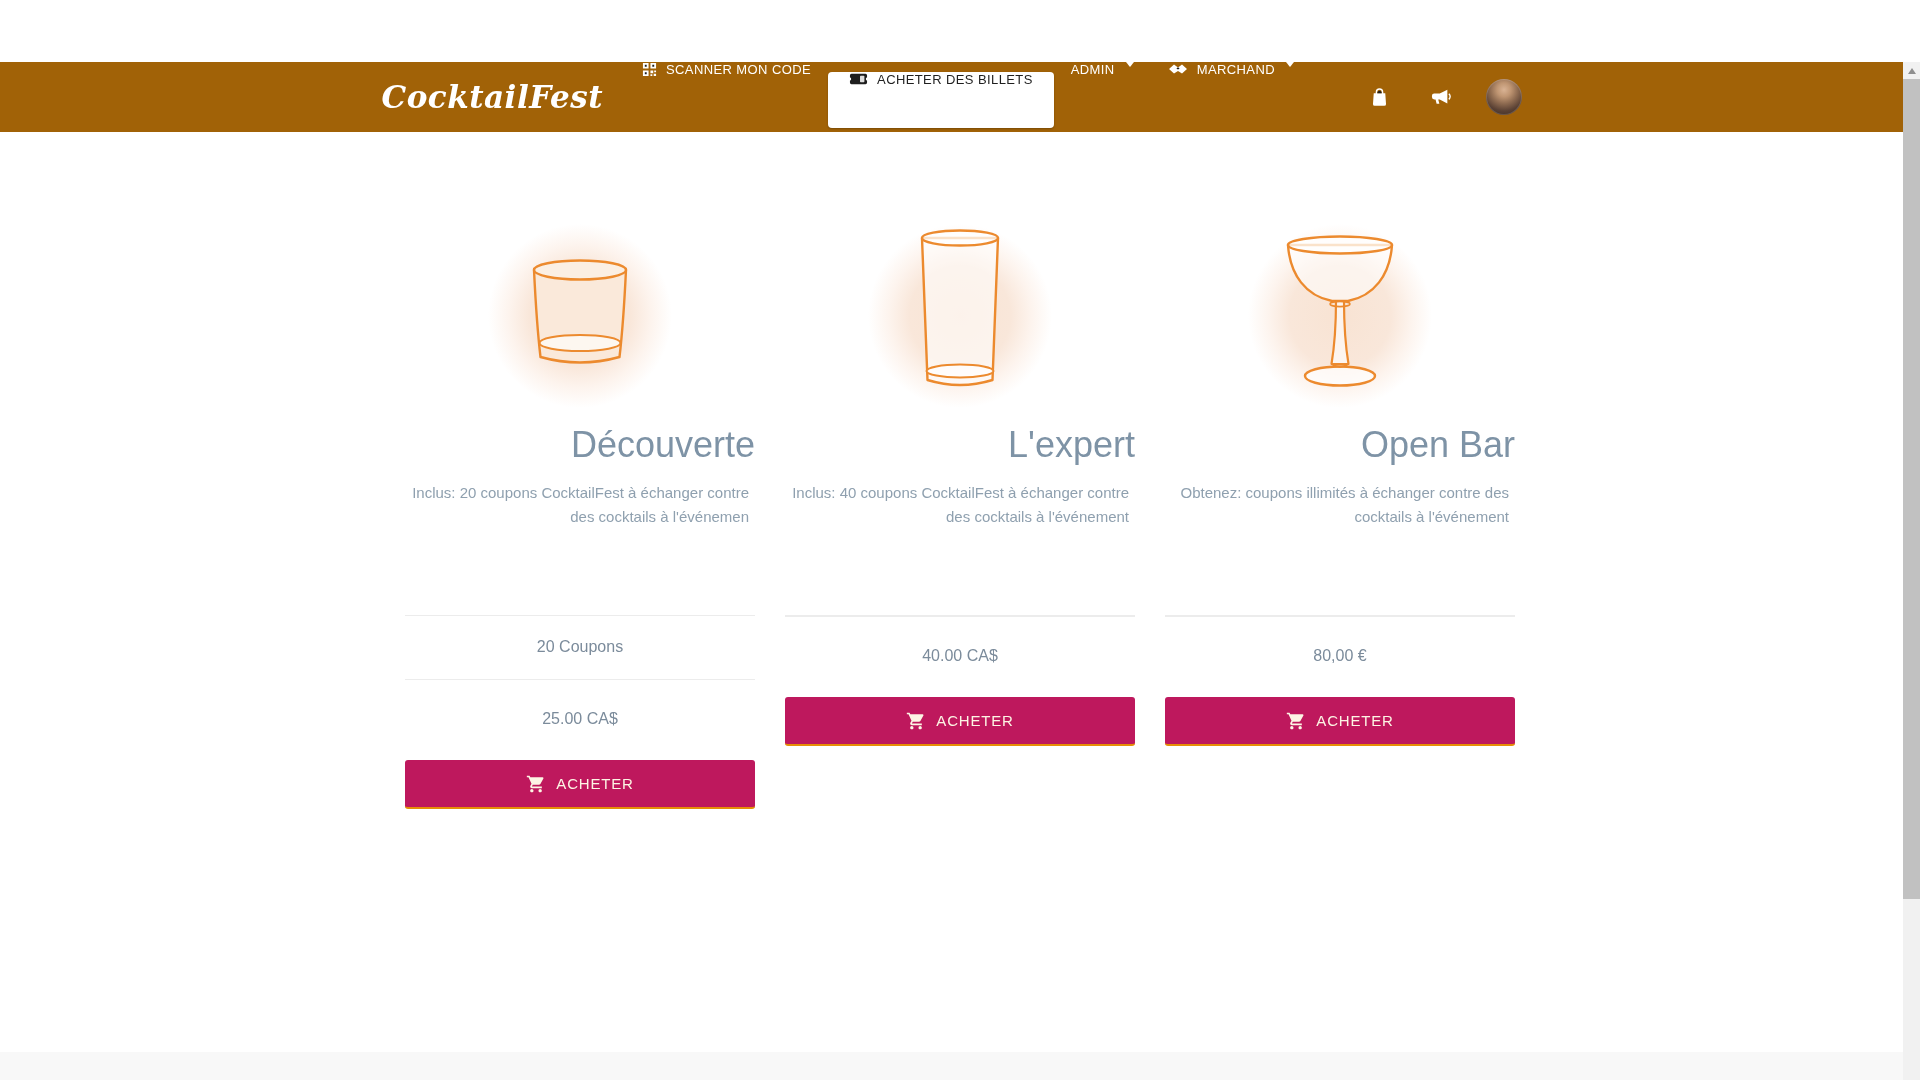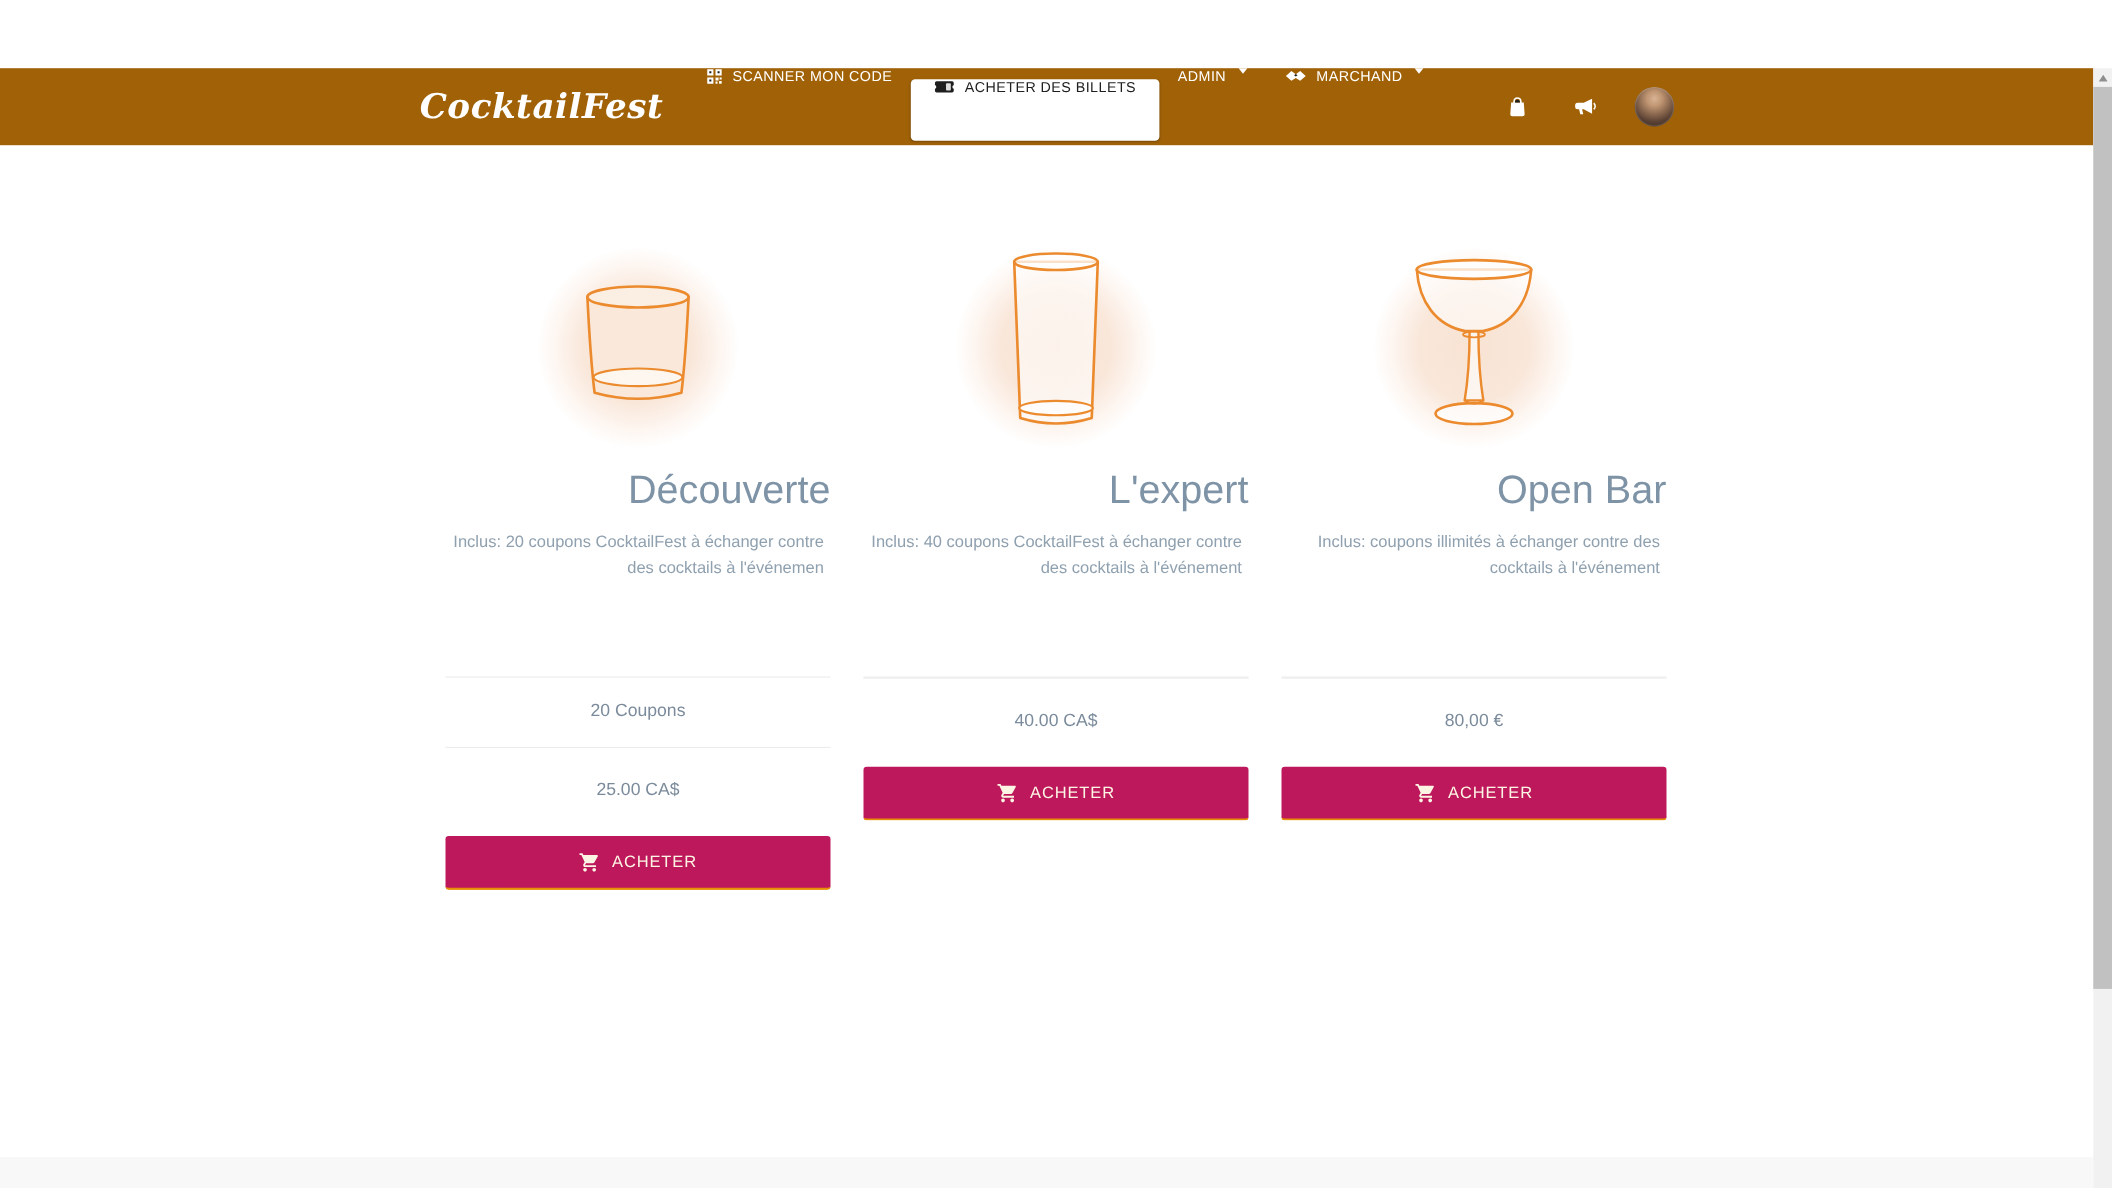--- a/index.html
+++ b/index.html
@@ -203,21 +203,21 @@
           <svg class="glass-svg" width="122" height="172" viewBox="0 0 122 172">
             <path d="M9 15 C11 45 27 66 53 71 L69 71 C95 66 111 45 113 15 Z" fill="rgba(255,255,255,0.55)" stroke="#EC8A2E" stroke-width="2.4" stroke-linejoin="round"></path>
             <ellipse cx="61" cy="15" rx="52" ry="8.5" fill="rgba(255,255,255,0.75)" stroke="#EC8A2E" stroke-width="2.4"></ellipse>
             <path d="M57 71 C57 96 55.5 116 52.5 134 L69.5 134 C66.5 116 65 96 65 71 Z" fill="rgba(255,255,255,0.6)" stroke="#EC8A2E" stroke-width="2.2" stroke-linejoin="round"></path>
             <ellipse cx="61" cy="74" rx="10" ry="2.6" fill="none" stroke="#EC8A2E" stroke-width="1.6"></ellipse>
             <ellipse cx="61" cy="146" rx="35" ry="9.5" fill="rgba(255,255,255,0.7)" stroke="#EC8A2E" stroke-width="2.4"></ellipse>
             <path d="M52.5 134 Q61 140 69.5 134" fill="none" stroke="#EC8A2E" stroke-width="1.8"></path>
           </svg>
         </div>
         <div class="card-title">Open Bar</div>
-        <div class="card-desc">Inclus: coupons illimités à échanger contre des cocktails à l'événement</div>
+        <div class="card-desc">Obtenez: coupons illimités à échanger contre des cocktails à l'événement</div>
         <div class="card-spacer"></div>
         <div class="divider"></div>
         <div class="divider"></div>
         <div class="card-price">80,00 €</div>
         <button class="buy-button">
           <span style="display:flex;">
             <svg width="20" height="20" viewBox="0 0 24 24">
                 <path fill="#FDF5E4" d="M7 18c-1.1 0-1.99.9-1.99 2S5.9 22 7 22s2-.9 2-2-.9-2-2-2zM1 2v2h2l3.6 7.59-1.35 2.45c-.16.28-.25.61-.25.96 0 1.1.9 2 2 2h12v-2H7.42c-.14 0-.25-.11-.25-.25l.03-.12.9-1.63h7.45c.75 0 1.41-.41 1.75-1.03l3.58-6.49c.08-.14.12-.31.12-.49 0-.55-.45-1-1-1H5.21l-.94-2H1zm16 16c-1.1 0-1.99.9-1.99 2s.89 2 1.99 2 2-.9 2-2-.9-2-2-2z"></path>
               </svg>
           </span>

